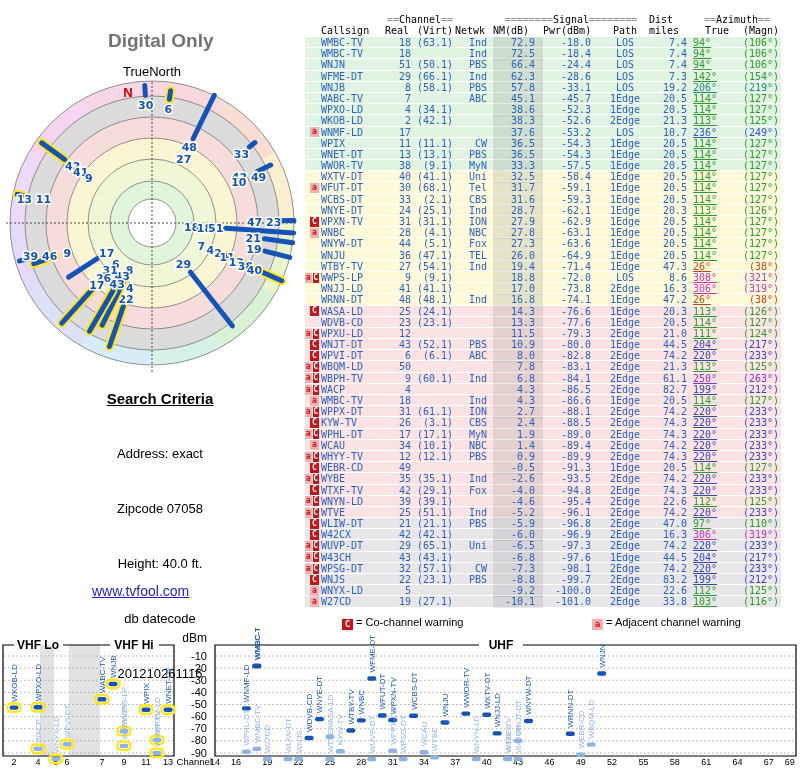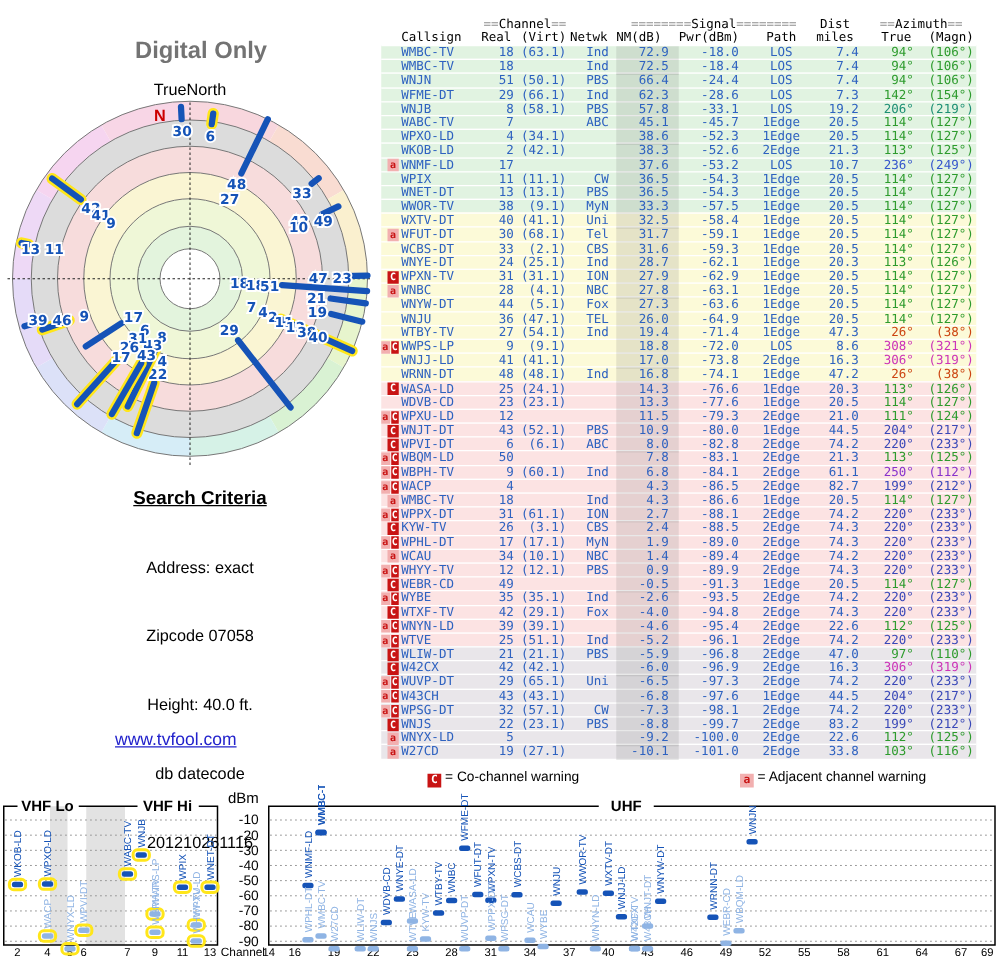--- a/index.html
+++ b/index.html
@@ -27,23 +27,23 @@
   .c{white-space:nowrap;overflow:visible;}
   .c-warn{display:flex;align-items:center;justify-content:flex-end;gap:1px;padding-right:2px;}
   .c-cs{text-align:left;}
   .c-real{text-align:right;}
   .c-virt{text-align:right;padding-right:2px;}
   .c-net{text-align:right;padding-right:6px;}
   .c-nm{text-align:right;padding-right:8px;background:rgba(110,110,110,0.16);}
   .c-pwr{text-align:right;padding-right:10px;}
   .c-path{text-align:center;}
   .c-dist{text-align:right;padding-right:6px;}
-  .c-az{text-align:right;}
+  .c-az{text-align:left;text-decoration:underline;}
   .c-magn{text-align:right;padding-right:2px;}
-  .t-center{text-align:center}.t-right{text-align:right;padding-right:2px}.t-r6{text-align:center;padding-right:6px}
+  .t-center{text-align:center}.t-right{text-align:right;padding-right:2px}.t-r6{text-align:left;padding-right:6px}
   .t-r8{text-align:left;padding-right:24px}.t-r10{text-align:right;padding-right:10px}
   .wbox{display:inline-block;width:9px;height:10px;font-size:8px;font-weight:bold;text-align:center;line-height:10px;font-family:"DejaVu Sans Mono",monospace;}
   .wc{background:#c81414;color:#fff;}
   .wa{background:#f2b0b0;color:#c81414;}
 
   
   #legend-c{left:342px;top:616px;font-size:11px;color:#000;}
   #legend-a{left:553px;top:616px;font-size:11px;color:#000;padding-left:39px;}
   #legend-c .wbox,#legend-a .wbox{width:11px;height:11px;line-height:11px;font-size:9px;vertical-align:-1px;}
   #charts-svg{left:0;top:628px;}
@@ -647,21 +647,21 @@
         </span>
         <span class="c c-cs">WBPH-TV</span>
         <span class="c c-real">9</span>
         <span class="c c-virt">(60.1)</span>
         <span class="c c-net">Ind</span>
         <span class="c c-nm">6.8</span>
         <span class="c c-pwr">-84.1</span>
         <span class="c c-path">2Edge</span>
         <span class="c c-dist">61.1</span>
         <span class="c c-az" style="color: rgb(136, 51, 204);">250°</span>
-        <span class="c c-magn" style="color: rgb(136, 51, 204);">(112°)</span>
+        <span class="c c-magn" style="color: rgb(136, 51, 204);">(263°)</span>
       </div>
       <div class="trow band-pink">
         <span class="c c-warn">
           <span class="wbox wa">a</span>
           <span class="wbox wc">C</span>
         </span>
         <span class="c c-cs">WACP</span>
         <span class="c c-real">4</span>
         <span class="c c-virt"></span>
         <span class="c c-net"></span>

